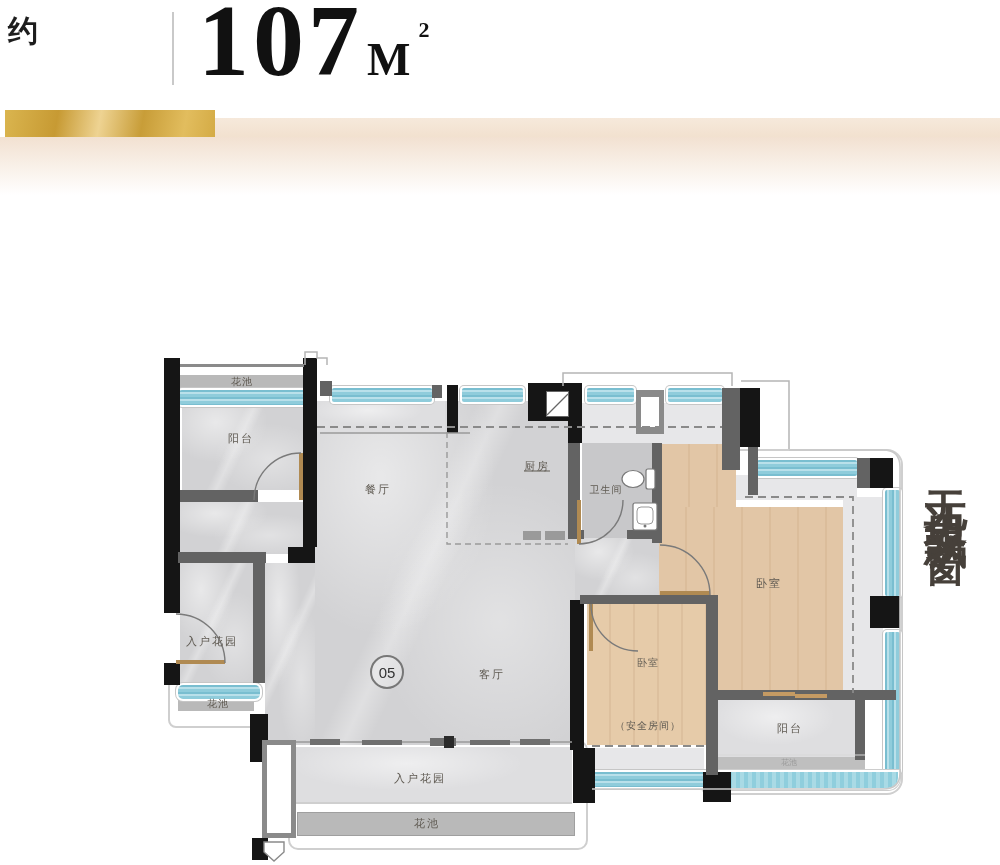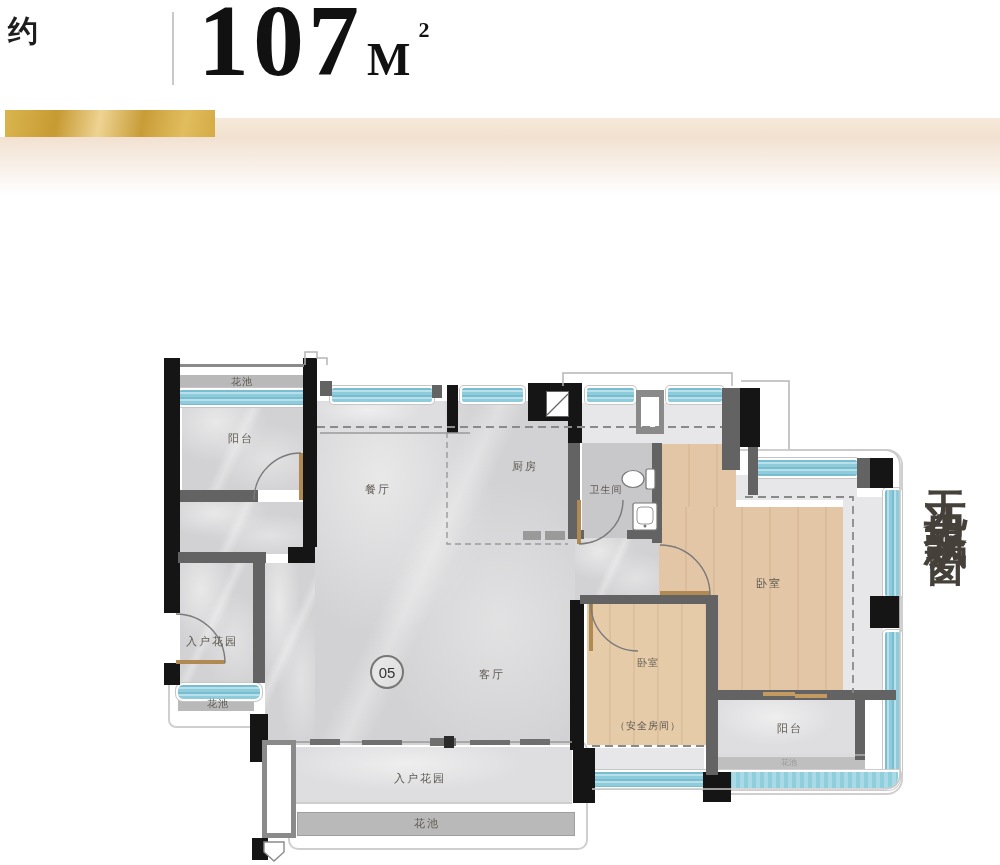--- a/index.html
+++ b/index.html
@@ -221,21 +221,21 @@
       <rect x="637" y="507" width="16" height="17" rx="4" fill="none" stroke="#999" stroke-width="1"></rect>
       <circle cx="645" cy="526" r="1.5" fill="#777"></circle>
     </g>
 
     <path d="M264,842 H284 V852 L274,861 L264,852 Z" fill="#fff" stroke="#8a8a8a" stroke-width="1.4"></path>
   </svg>
 
   <div class="abs rlabel small" style="left:242px;top:382px;">花池</div>
   <div class="abs rlabel" style="left:241px;top:438px;">阳台</div>
   <div class="abs rlabel" style="left:378px;top:489px;">餐厅</div>
-  <div class="abs rlabel" style="left:525px;top:466px;">厨房</div>
+  <div class="abs rlabel" style="left:537px;top:466px;text-decoration:underline;">厨房</div>
   <div class="abs rlabel small" style="left:606px;top:490px;">卫生间</div>
   <div class="abs rlabel" style="left:212px;top:641px;">入户花园</div>
   <div class="abs rlabel small" style="left:218px;top:704px;">花池</div>
   <div class="abs rlabel" style="left:492px;top:674px;">客厅</div>
   <div class="abs rlabel" style="left:769px;top:583px;">卧室</div>
   <div class="abs rlabel small" style="left:648px;top:663px;">卧室</div>
   <div class="abs rlabel small" style="left:648px;top:678px;margin-top:48px;">（安全房间）</div>
   <div class="abs rlabel" style="left:420px;top:778px;">入户花园</div>
   <div class="abs rlabel" style="left:427px;top:823px;">花池</div>
   <div class="abs rlabel" style="left:790px;top:728px;">阳台</div>

